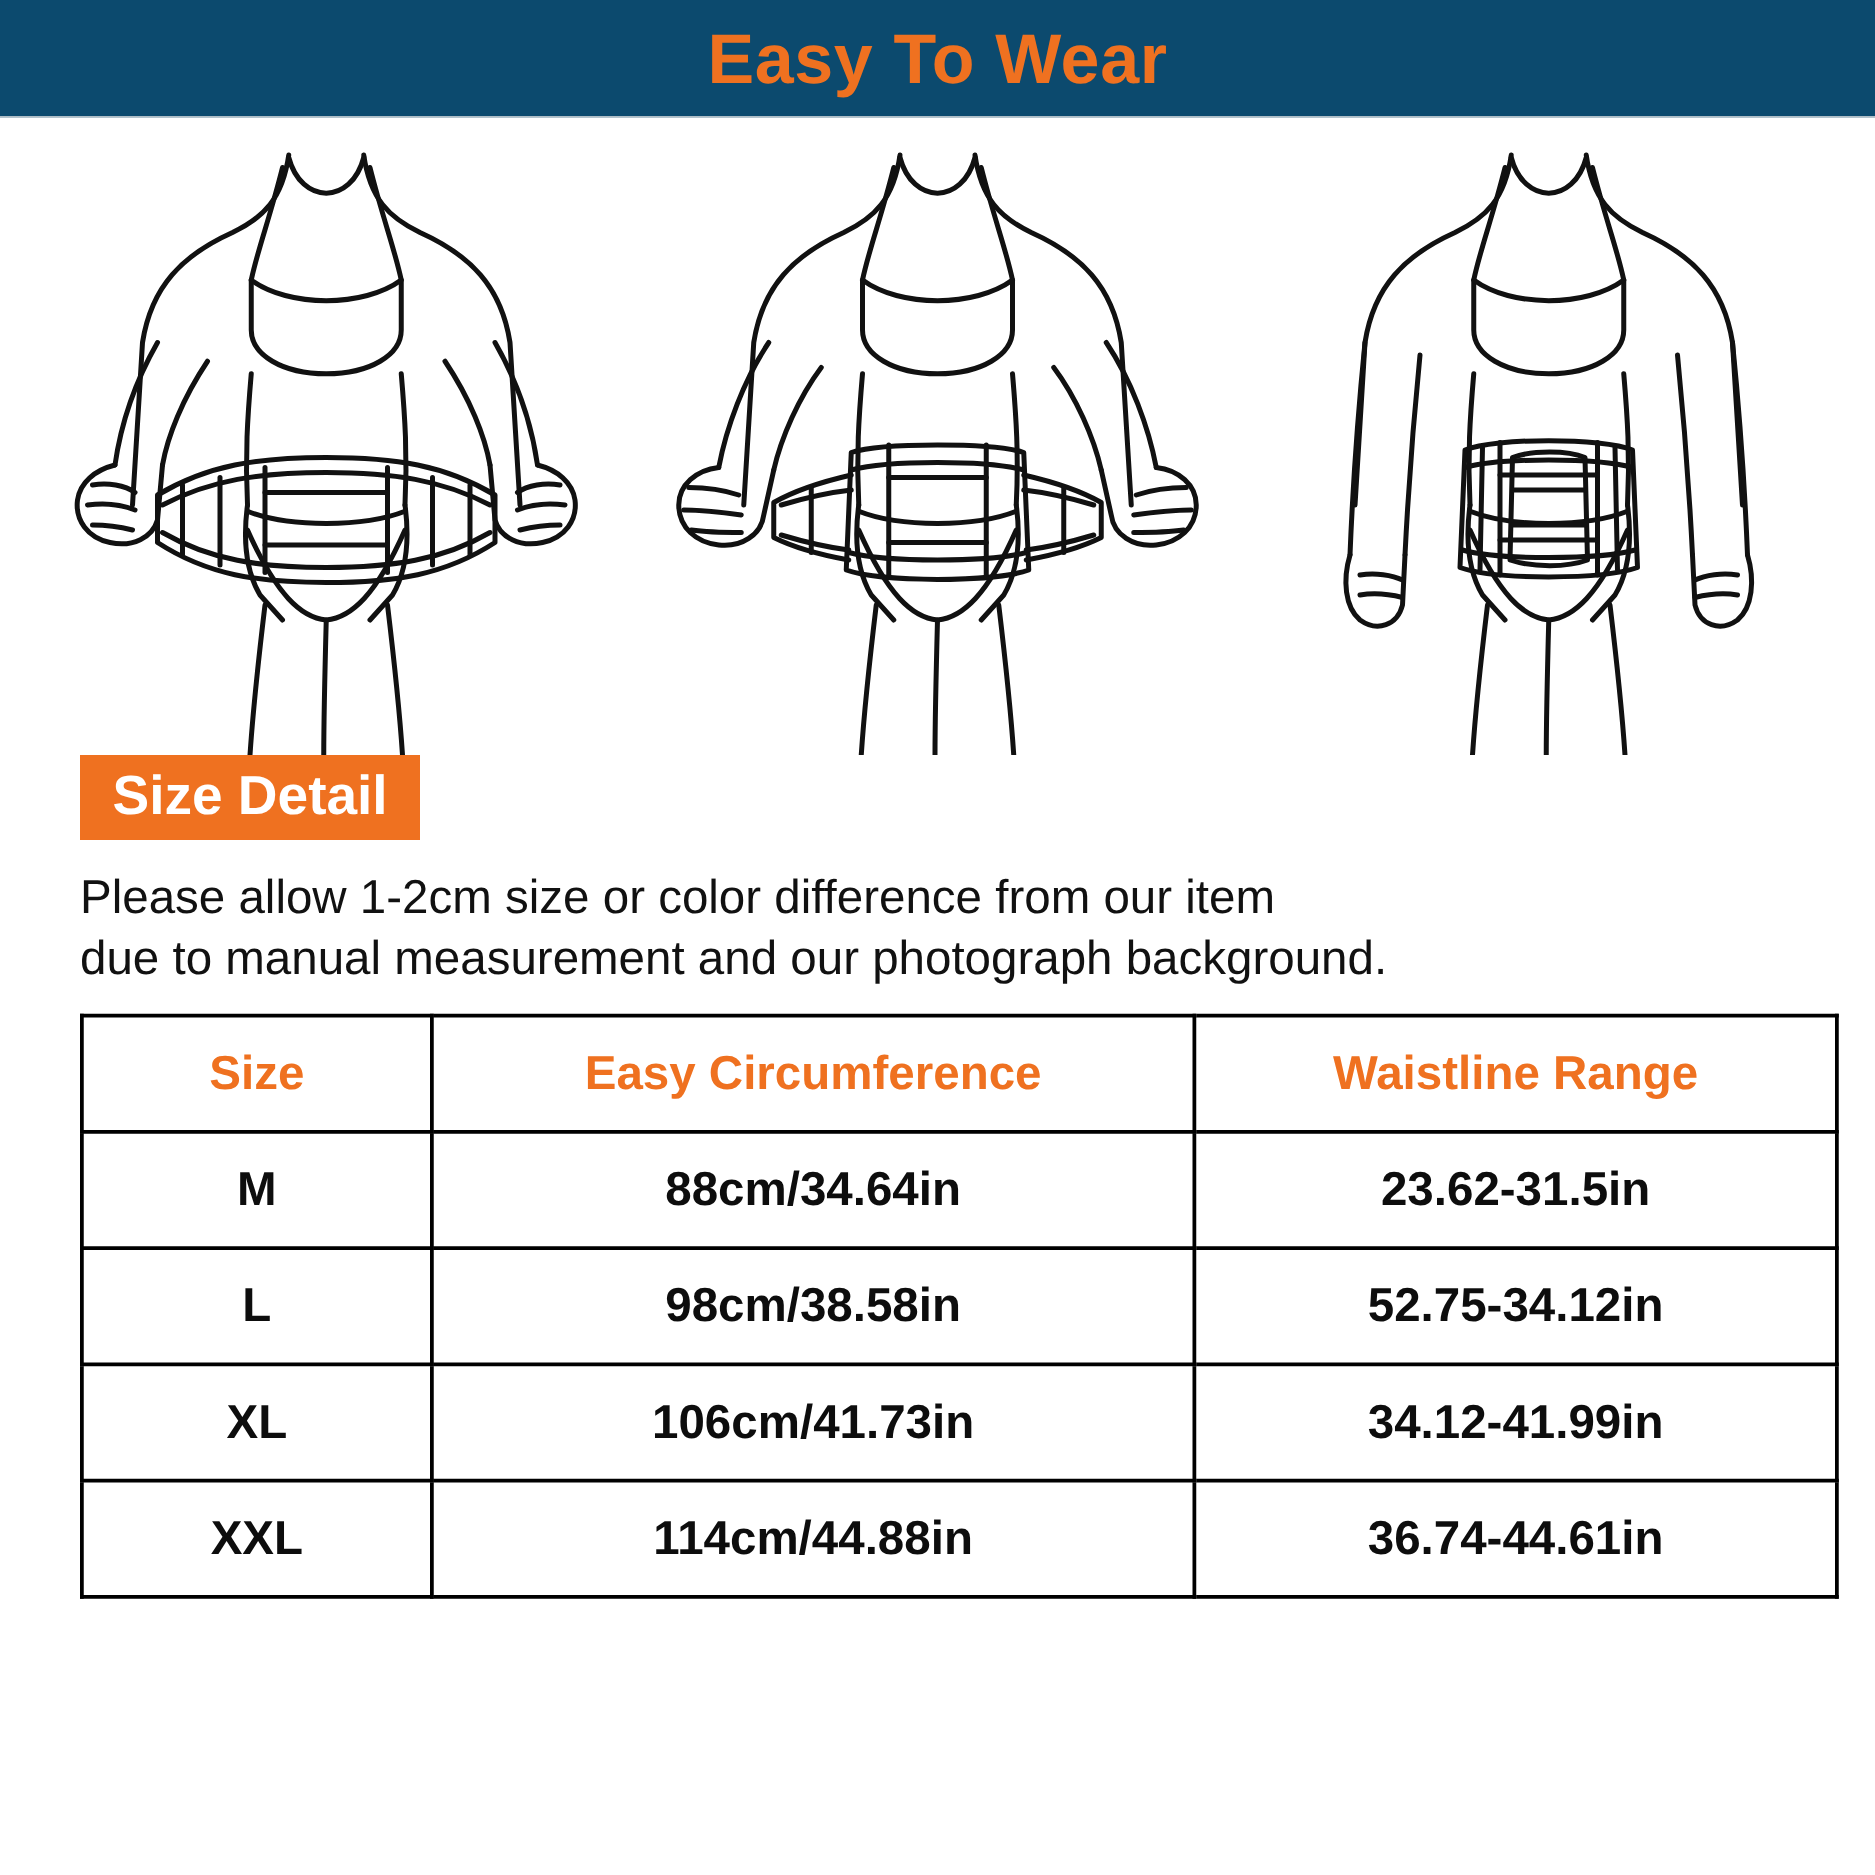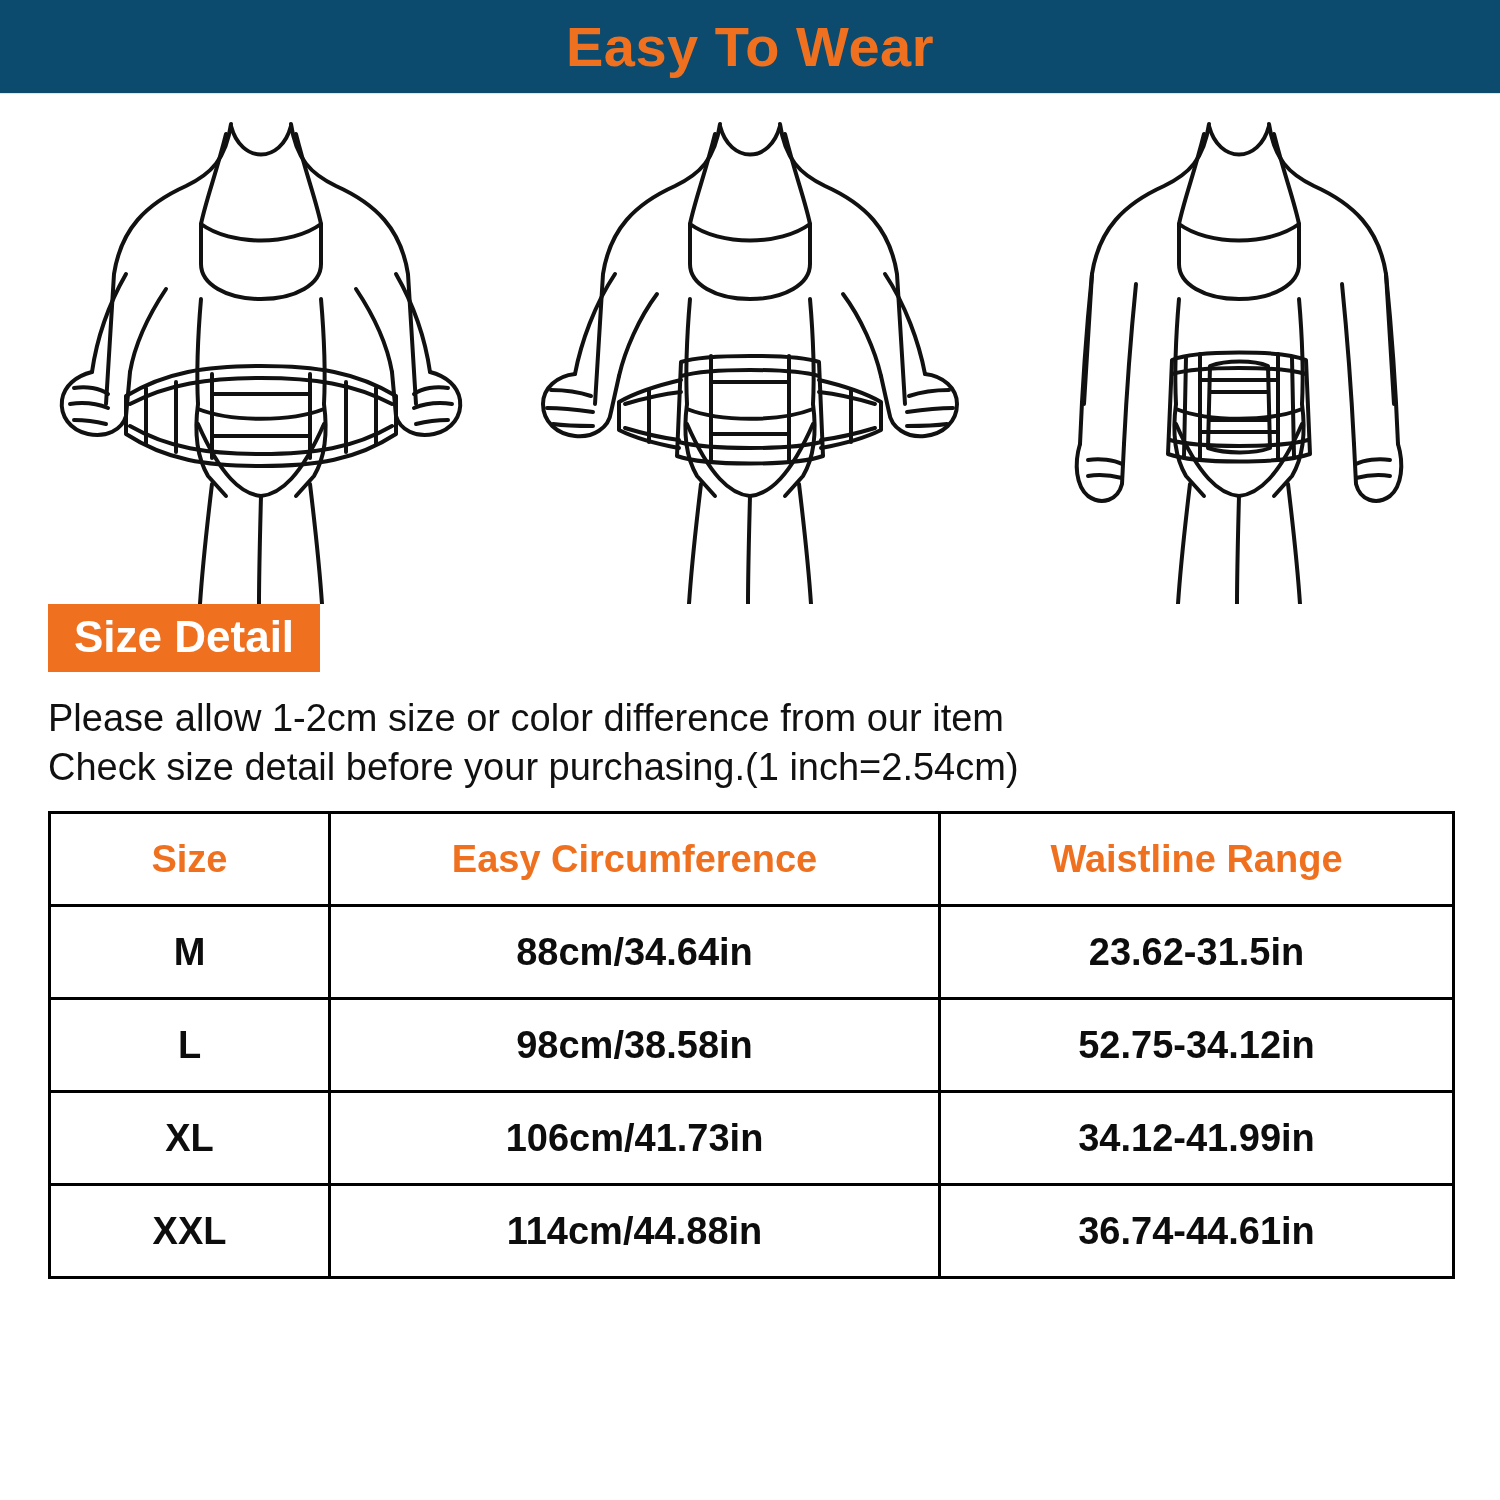--- a/index.html
+++ b/index.html
@@ -46,21 +46,21 @@
     width: 33%;
     display: flex;
     justify-content: center;
   }
   .figure-cell svg {
     display: block;
   }
 
   
   .size-section {
-    padding: 0 48px;
+    padding: 0 64px;
     box-sizing: border-box;
   }
   .size-badge {
     display: inline-block;
     background: #ef7120;
     color: #ffffff;
     font-size: 44px;
     font-weight: bold;
     padding: 10px 26px 12px 26px;
     line-height: 1.05;
@@ -258,21 +258,21 @@
     </svg>
   </div>
 </div>
 
 <div class="size-section">
 
   <div class="size-badge">Size Detail</div>
 
   <div class="size-note">
     <div>Please allow 1-2cm size or color difference from our item</div>
-    <div>Check size detail before your purchasing.(1 inch=2.54cm)</div>
+    <div>due to manual measurement and our photograph background.</div>
   </div>
 
   <table class="size-table">
     <colgroup>
       <col class="col-size">
       <col class="col-circ">
       <col class="col-waist">
     </colgroup>
     <thead>
       <tr>

